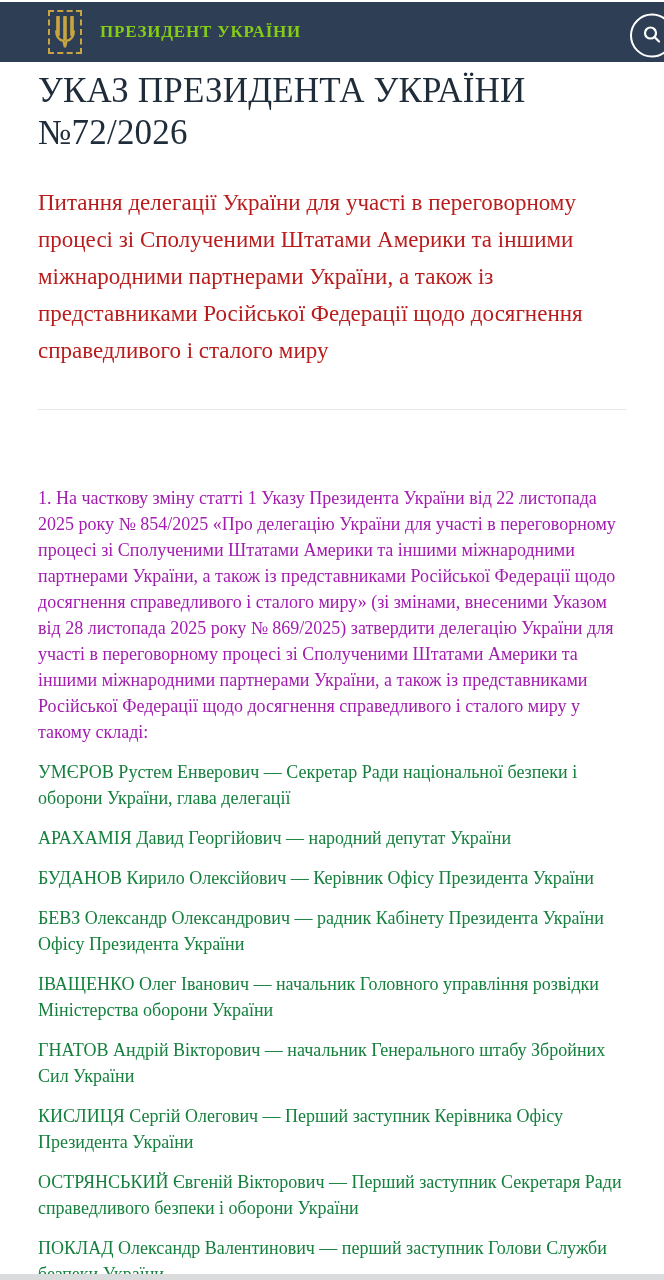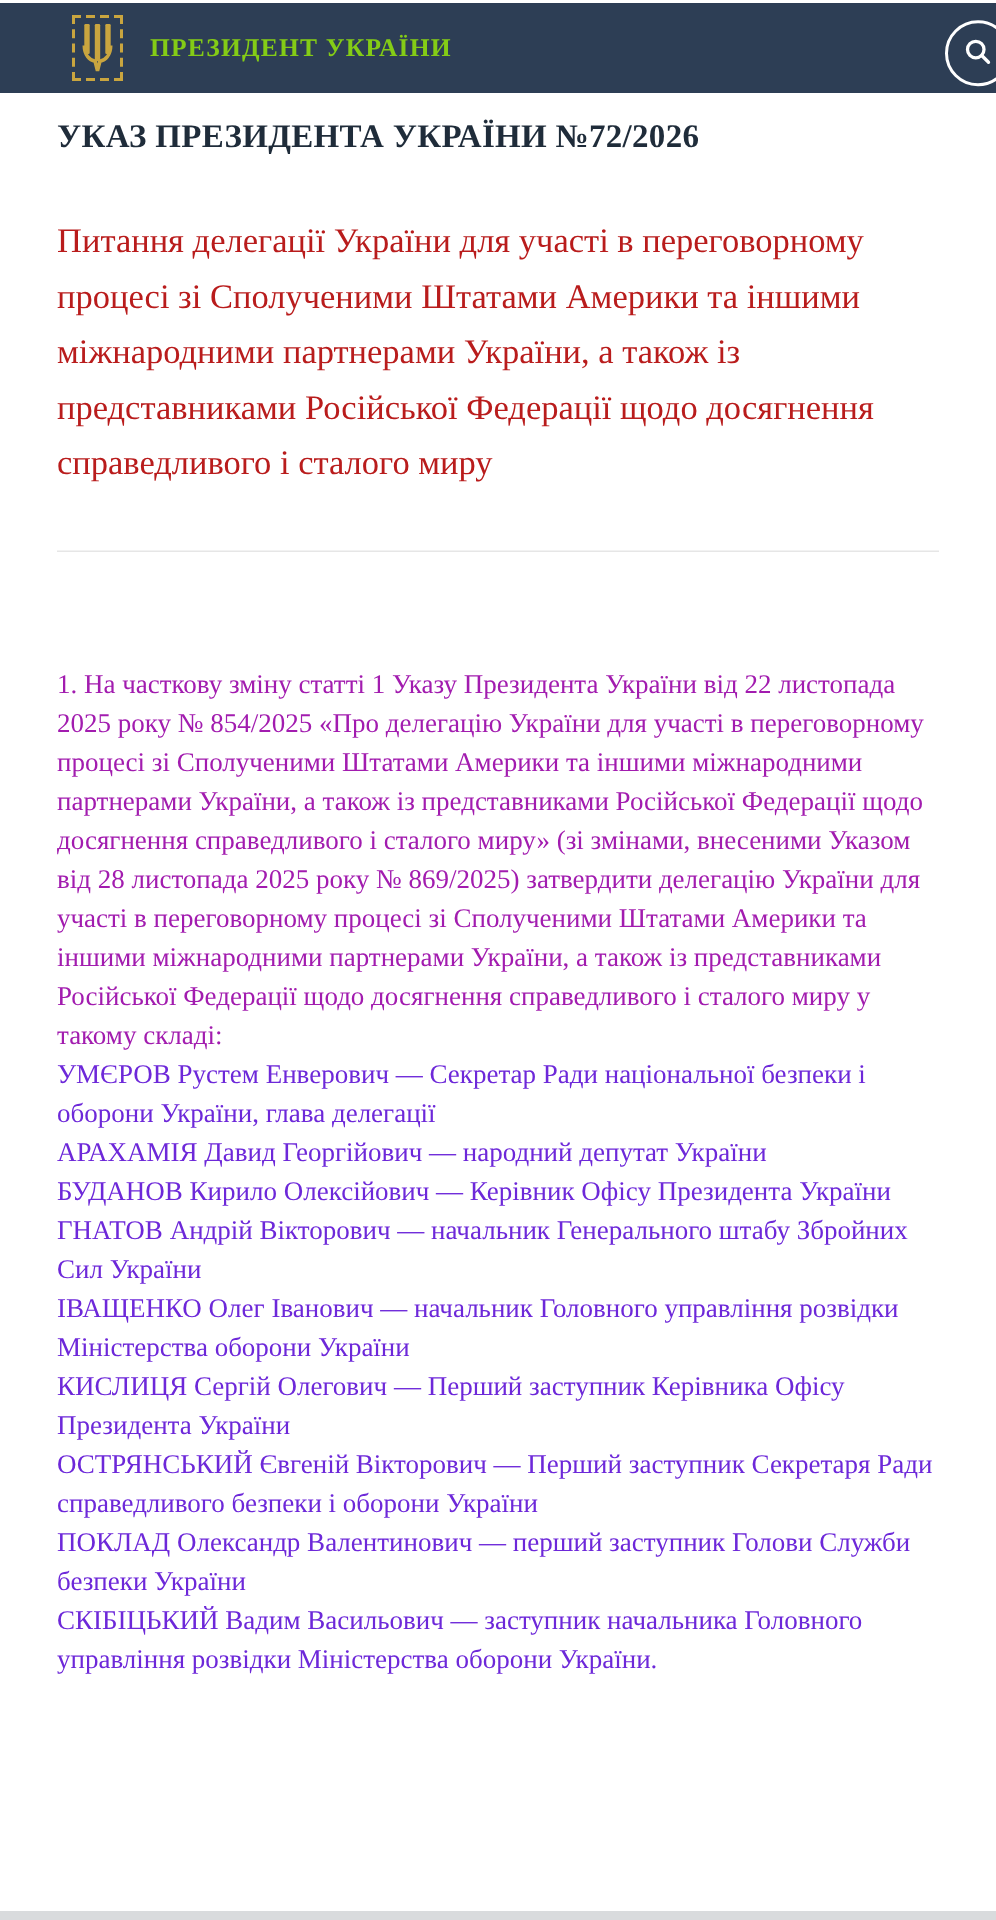--- a/index.html
+++ b/index.html
@@ -52,23 +52,23 @@
     cursor: pointer;
   }
 
   
   .content {
     padding: 0 38px 0 38px;
     color: #3c434b;
   }
   .decree-title {
     margin-top: 8px;
-    font-size: 22px;
+    font-size: 35px;
     line-height: 42px;
-    font-weight: bold;
+    font-weight: normal;
     color: #1f2c3a;
     letter-spacing: 0.2px;
   }
   .decree-subtitle {
     margin-top: 30px;
     font-size: 23px;
     line-height: 37px;
     font-weight: normal;
     color: #b91c1c;
   }
@@ -77,23 +77,24 @@
     border-top: 1px solid #e6e6e6;
     margin-top: 40px;
   }
   .decree-paragraph {
     margin-top: 75px;
     font-size: 18px;
     line-height: 26px;
     color: #a21caf;
   }
   .member {
+    margin-top: 14px;
     font-size: 18px;
     line-height: 26px;
-    color: #6d28d9;
+    color: #15803d;
   }
   .bottom-strip {
     position: absolute;
     left: 0; bottom: 0;
     width: 100%; height: 6px;
     background: #d9dbdd;
   }
 </style>
 </head>
 <body>
@@ -126,21 +127,22 @@
 
 <main class="content">
   <h1 class="decree-title">УКАЗ ПРЕЗИДЕНТА УКРАЇНИ №72/2026</h1>
   <h2 class="decree-subtitle">Питання делегації України для участі в переговорному процесі зі Сполученими Штатами Америки та іншими міжнародними партнерами України, а також із представниками Російської Федерації щодо досягнення справедливого і сталого миру</h2>
   <hr class="divider">
   <p class="decree-paragraph">1. На часткову зміну статті 1 Указу Президента України від 22 листопада 2025 року № 854/2025 «Про делегацію України для участі в переговорному процесі зі Сполученими Штатами Америки та іншими міжнародними партнерами України, а також із представниками Російської Федерації щодо досягнення справедливого і сталого миру» (зі змінами, внесеними Указом від 28 листопада 2025 року № 869/2025) затвердити делегацію України для участі в переговорному процесі зі Сполученими Штатами Америки та іншими міжнародними партнерами України, а також із представниками Російської Федерації щодо досягнення справедливого і сталого миру у такому складі:</p>
 
   <p class="member">УМЄРОВ Рустем Енверович — Секретар Ради національної безпеки і оборони України, глава делегації</p>
   <p class="member">АРАХАМІЯ Давид Георгійович — народний депутат України</p>
   <p class="member">БУДАНОВ Кирило Олексійович — Керівник Офісу Президента України</p>
+  <p class="member">БЕВЗ Олександр Олександрович — радник Кабінету Президента України Офісу Президента України</p>
+  <p class="member">ІВАЩЕНКО Олег Іванович — начальник Головного управління розвідки Міністерства оборони України</p>
   <p class="member">ГНАТОВ Андрій Вікторович — начальник Генерального штабу Збройних Сил України</p>
-  <p class="member">ІВАЩЕНКО Олег Іванович — начальник Головного управління розвідки Міністерства оборони України</p>
   <p class="member">КИСЛИЦЯ Сергій Олегович — Перший заступник Керівника Офісу Президента України</p>
   <p class="member">ОСТРЯНСЬКИЙ Євгеній Вікторович — Перший заступник Секретаря Ради справедливого безпеки і оборони України</p>
   <p class="member">ПОКЛАД Олександр Валентинович — перший заступник Голови Служби безпеки України</p>
   <p class="member">СКІБІЦЬКИЙ Вадим Васильович — заступник начальника Головного управління розвідки Міністерства оборони України.</p>
 </main>
 
 <div class="bottom-strip"></div>
 
 </body></html>

